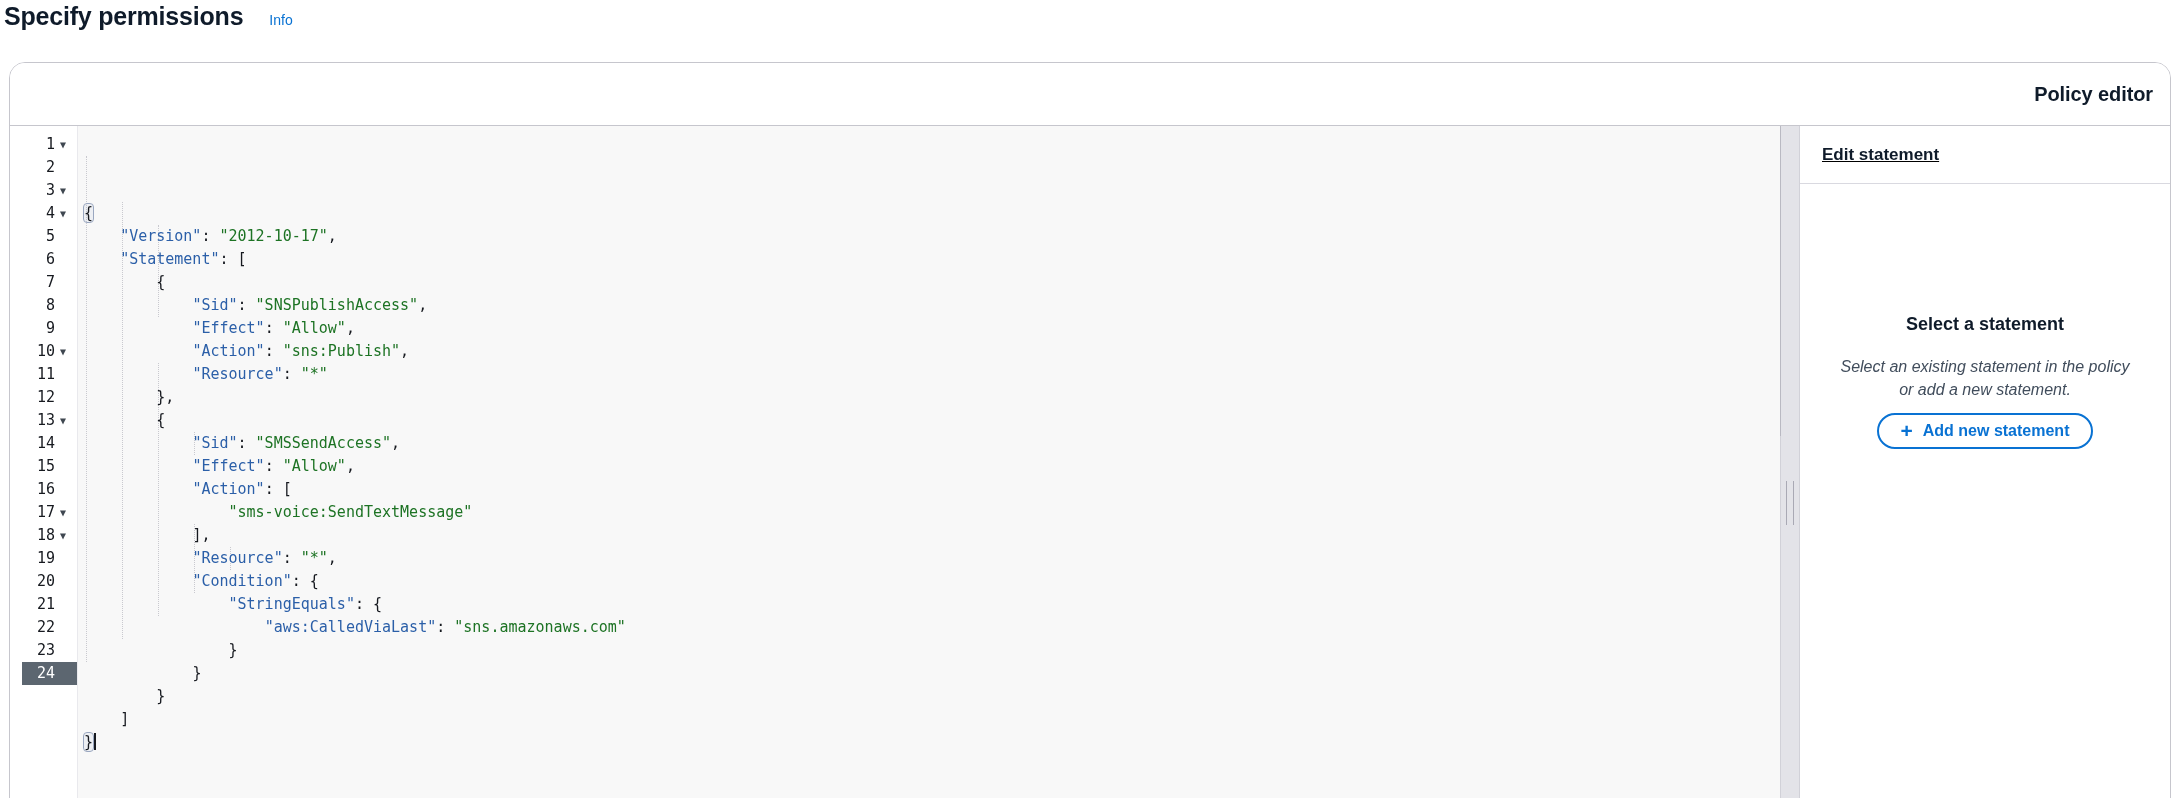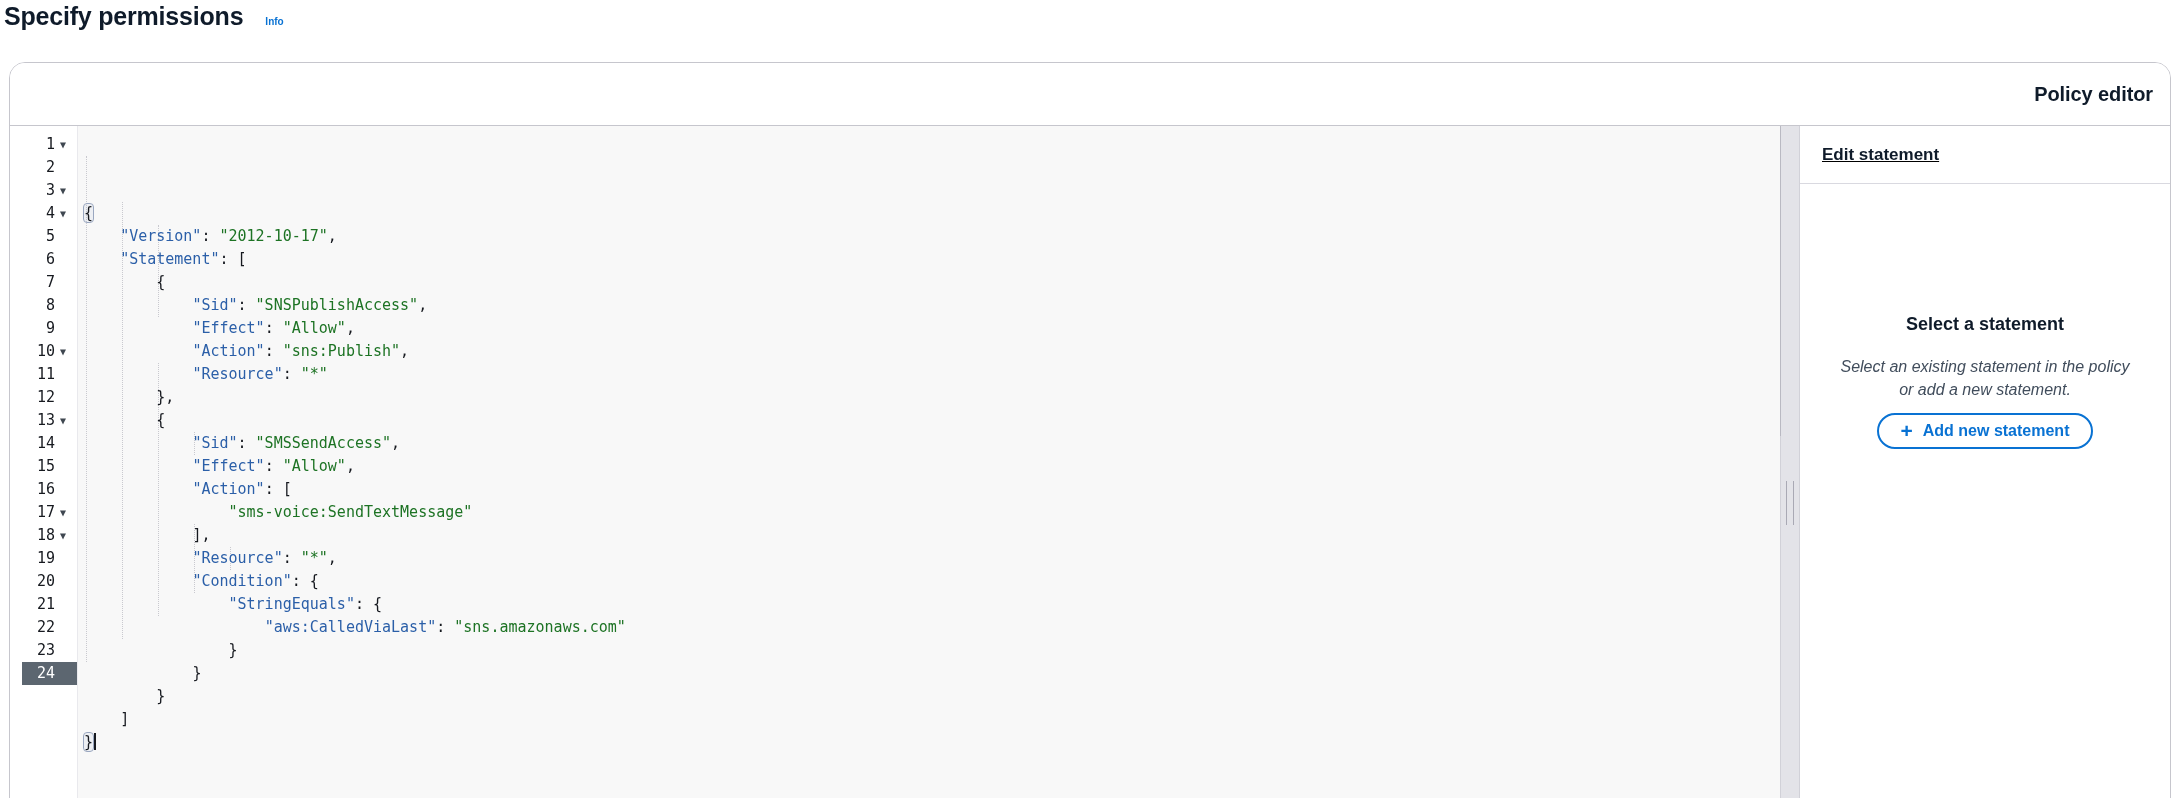--- a/index.html
+++ b/index.html
@@ -18,38 +18,37 @@
     background: #ffffff;
   }
 
   
   .page-head {
     padding: 0 0 0 4px;
   }
   .page-title-row {
     display: flex;
     align-items: baseline;
-    gap: 10px;
+    gap: 26px;
     padding-top: 1px;
   }
   .page-title {
     font-size: 25px;
     font-weight: bold;
     color: #0f1b2a;
     line-height: 30px;
     letter-spacing: -0.2px;
   }
   .info-link {
-    font-size: 10px;
-    font-weight: bold;
+    font-size: 14px;
+    font-weight: normal;
     color: #0972d3;
     line-height: 18px;
     text-decoration: none;
     cursor: pointer;
-    margin-left: 12px;
   }
   .page-desc {
     font-size: 16px;
     color: #414d5c;
     line-height: 22px;
     margin-top: 8px;
   }
 
   
   .card {

